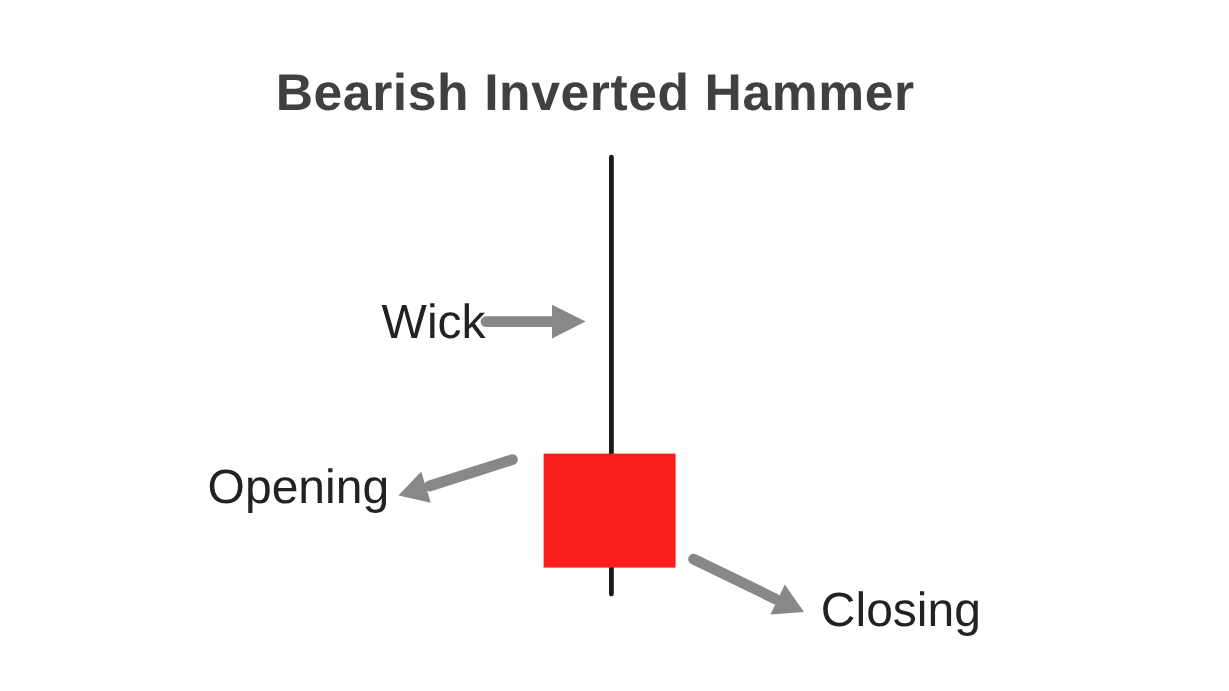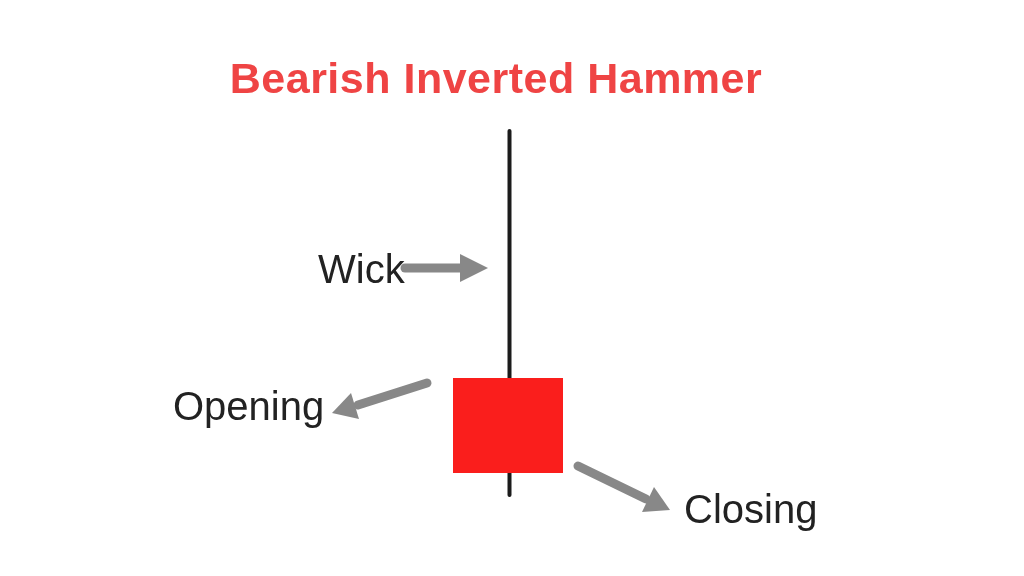--- a/index.html
+++ b/index.html
@@ -24,21 +24,21 @@
   }
   .title {
     position: absolute;
     left: 0;
     top: 54px;
     width: 992px;
     text-align: center;
     font-size: 43px;
     font-weight: 700;
     letter-spacing: 0.5px;
-    color: #ef4444;
+    color: #404040;
     white-space: nowrap;
   }
   .label {
     position: absolute;
     font-size: 40px;
     font-weight: 400;
     color: #222222;
     white-space: nowrap;
     line-height: 1;
   }

